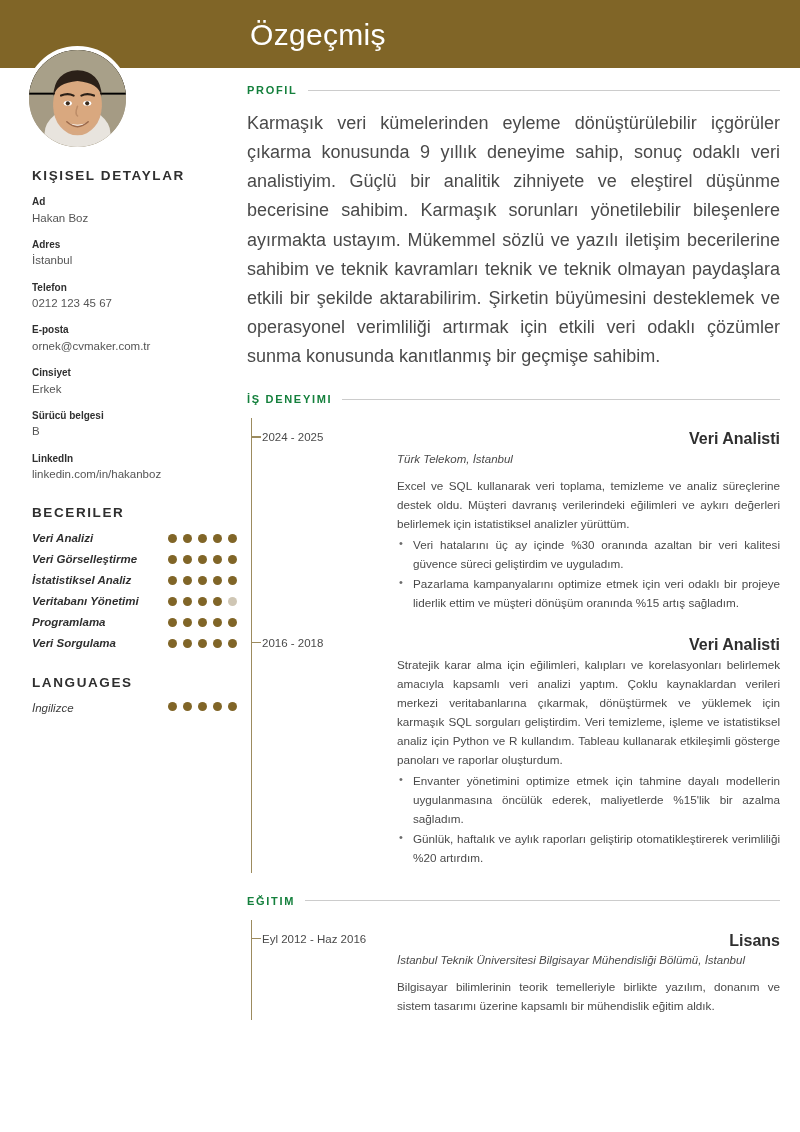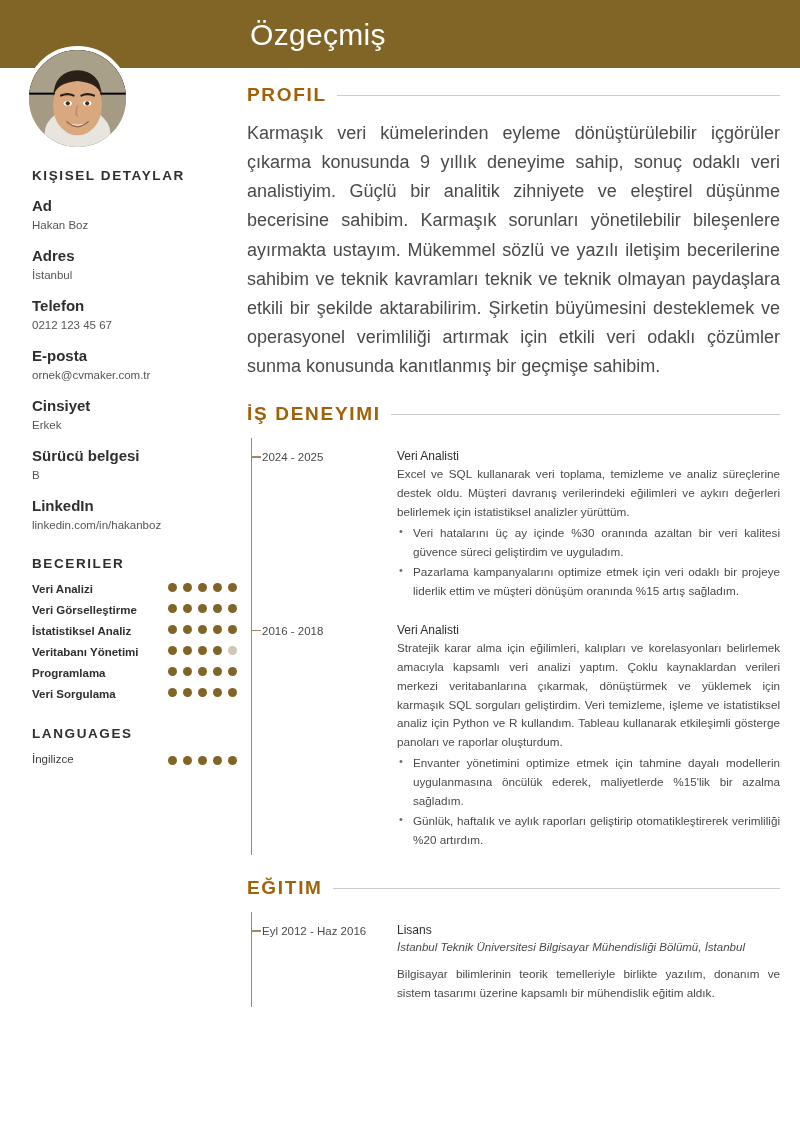--- a/index.html
+++ b/index.html
@@ -65,80 +65,82 @@
   
   .side-heading {
     font-size: 13.5px;
     font-weight: 700;
     letter-spacing: 1.6px;
     color: #2f2f2f;
     margin-bottom: 12px;
   }
   .detail-row { margin-bottom: 11px; }
   .detail-label {
-    font-size: 15px;
+    font-size: 10px;
     font-weight: 700;
     color: #2f2f2f;
     line-height: 1.45;
   }
   .detail-value {
     font-size: 11.5px;
     font-weight: 400;
     color: #555555;
     line-height: 1.5;
   }
 
   
   .skills-block { margin-top: 22px; }
   .skill-row {
     display: flex;
-    align-items: flex-start;
+    align-items: center;
     justify-content: space-between;
     margin-bottom: 9px;
+    font-style: italic;
   }
   .skill-name {
     font-size: 11.5px;
     font-weight: 700;
     color: #2f2f2f;
     white-space: nowrap;
   }
   .dots { display: flex; gap: 6px; flex-shrink: 0; margin-left: 6px; }
   .dot {
     width: 9px; height: 9px;
     border-radius: 50%;
     background: #cfc6b4;
   }
   .dot.on { background: #806527; }
 
   .lang-block { margin-top: 26px; }
   .lang-row {
     display: flex;
-    align-items: flex-end;
+    align-items: flex-start;
     justify-content: space-between;
     margin-bottom: 20px;
+    font-style: italic;
   }
   .lang-name {
     font-size: 11.5px;
     font-weight: 400;
     color: #3b3b3b;
   }
 
   
   .section { margin-bottom: 6px; }
   .section-head {
     display: flex;
     align-items: center;
     gap: 10px;
     margin-bottom: 13px;
   }
   .section-head h2 {
-    font-size: 19px;
+    font-size: 11px;
     font-weight: 700;
     letter-spacing: 1.7px;
-    color: #a16207;
+    color: #15803d;
     white-space: nowrap;
     text-align: right;
   }
   .section-rule {
     flex: 1;
     height: 1px;
     background: #cccccc;
   }
 
   .para {
@@ -175,24 +177,25 @@
   .entry-date {
     width: 135px;
     flex-shrink: 0;
     font-size: 11.5px;
     color: #4a4a4a;
     padding-top: 1px;
     line-height: 1.4;
   }
   .entry-body { flex: 1; }
   .entry-title {
-    font-size: 12px;
-    font-weight: 400;
+    font-size: 16px;
+    font-weight: 700;
     color: #2f2f2f;
     line-height: 1.4;
+    text-align: right;
   }
   .entry-sub {
     font-size: 11.5px;
     font-style: italic;
     color: #4a4a4a;
     line-height: 1.5;
     margin-bottom: 9px;
   }
   .entry-desc {
     font-size: 11.7px;
@@ -383,20 +386,21 @@
     <div class="section-head">
       <h2>İŞ DENEYIMI</h2>
       <div class="section-rule"></div>
     </div>
     <div class="timeline" id="experience-timeline">
         <div class="entry">
           <div class="entry-tick"></div>
           <div class="entry-date">2024 - 2025</div>
           <div class="entry-body">
             <div class="entry-title">Veri Analisti</div>
+            <div class="entry-sub">Türk Telekom, İstanbul</div>
             <p class="entry-desc">Excel ve SQL kullanarak veri toplama, temizleme ve analiz süreçlerine destek oldu. Müşteri davranış verilerindeki eğilimleri ve aykırı değerleri belirlemek için istatistiksel analizler yürüttüm.</p>
             <ul class="bullets">
               <li>Veri hatalarını üç ay içinde %30 oranında azaltan bir veri kalitesi güvence süreci geliştirdim ve uyguladım.</li>
               <li>Pazarlama kampanyalarını optimize etmek için veri odaklı bir projeye liderlik ettim ve müşteri dönüşüm oranında %15 artış sağladım.</li>
             </ul>
           </div>
         </div>
         <div class="entry">
           <div class="entry-tick"></div>
           <div class="entry-date">2016 - 2018</div>

